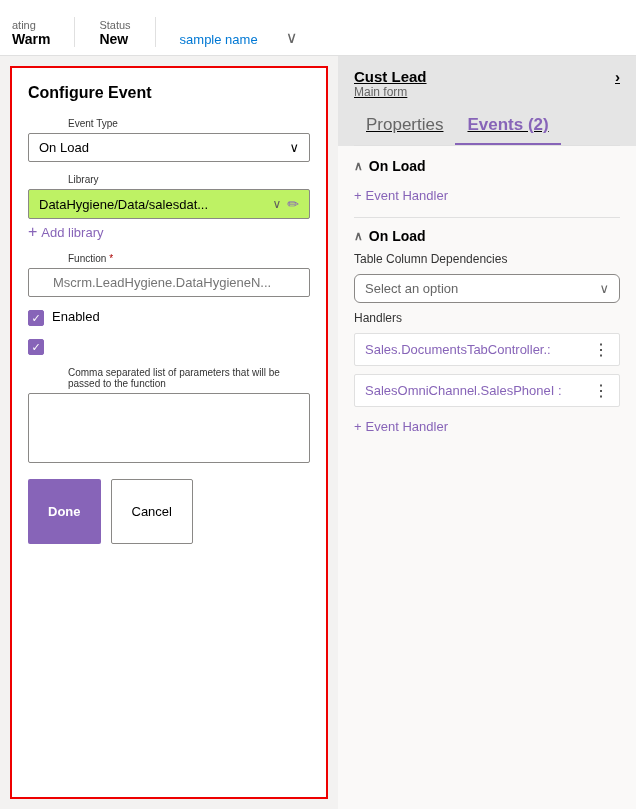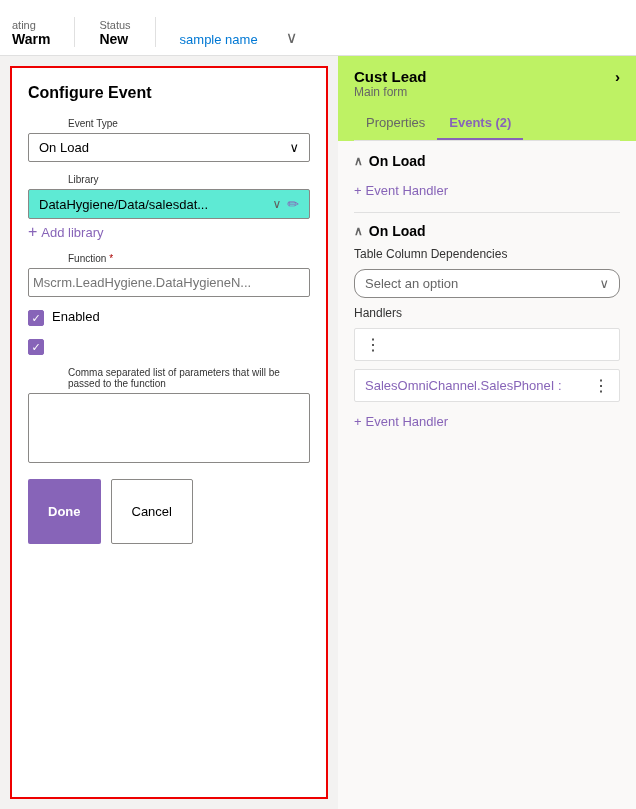--- a/index.html
+++ b/index.html
@@ -119,21 +119,21 @@
       color: #605e5c;
       font-size: 12px;
     }
 
     .library-row {
       display: flex;
       align-items: center;
       border: 1px solid #8a8886;
       border-radius: 2px;
       padding: 6px 10px;
-      background: #5eead4;
+      background: #bef264;
       justify-content: space-between;
     }
 
     .library-row .lib-text {
       color: #000;
       font-size: 13px;
       flex: 1;
     }
 
     .library-row .lib-icons {
@@ -158,21 +158,21 @@
     }
 
     .add-library .plus {
       font-size: 16px;
       font-weight: 300;
     }
 
     .function-input {
       border: 1px solid #8a8886;
       border-radius: 2px;
-      padding: 6px 4px;
+      padding: 6px 24px;
       font-size: 13px;
       color: #000;
       width: 100%;
       outline: none;
     }
 
     .checkbox-row {
       display: flex;
       align-items: flex-start;
       gap: 8px;
@@ -245,21 +245,22 @@
       flex: 1;
       background: #faf9f8;
       display: flex;
       flex-direction: column;
       padding: 0;
       overflow-y: auto;
     }
 
     .right-header {
       padding: 12px 16px 0;
-      background: #bef264;
+      background: #e5e5e5;
+      text-decoration: underline;
     }
 
     .cust-lead-title {
       font-size: 15px;
       font-weight: 600;
       color: #000;
       display: flex;
       align-items: center;
       justify-content: space-between;
     }
@@ -271,21 +272,21 @@
     }
 
     .tabs-row {
       display: flex;
       border-bottom: 1px solid #e0e0e0;
       gap: 0;
     }
 
     .tab {
       padding: 8px 12px;
-      font-size: 13px;
+      font-size: 17px;
       color: #666;
       cursor: pointer;
       border-bottom: 2px solid transparent;
     }
 
     .tab.active {
       color: #8764b8;
       border-bottom: 2px solid #8764b8;
       font-weight: 600;
     }
@@ -330,21 +331,21 @@
     .table-col-label {
       font-size: 12px;
       color: #333;
       font-weight: 500;
     }
 
     .select-option-field {
       display: flex;
       align-items: center;
       border: 1px solid #8a8886;
-      border-radius: 11px;
+      border-radius: 6px;
       padding: 6px 10px;
       background: #fff;
       cursor: pointer;
       justify-content: space-between;
     }
 
     .select-option-field span {
       color: #666;
       font-size: 13px;
     }
@@ -493,20 +494,21 @@
         <span class="table-col-label">Table Column Dependencies</span>
 
         <div class="select-option-field">
           <span>Select an option</span>
           <span class="select-arrow">∨</span>
         </div>
 
         <span class="handlers-label">Handlers</span>
 
         <div class="handler-item">
+          <span class="handler-name">Sales.DocumentsTabController.:</span>
           <span class="handler-dots">⋮</span>
         </div>
 
         <div class="handler-item">
           <span class="handler-name">SalesOmniChannel.SalesPhoneI  :</span>
           <span class="handler-dots">⋮</span>
         </div>
 
         <div class="event-handler-add">
           <span>+</span>

